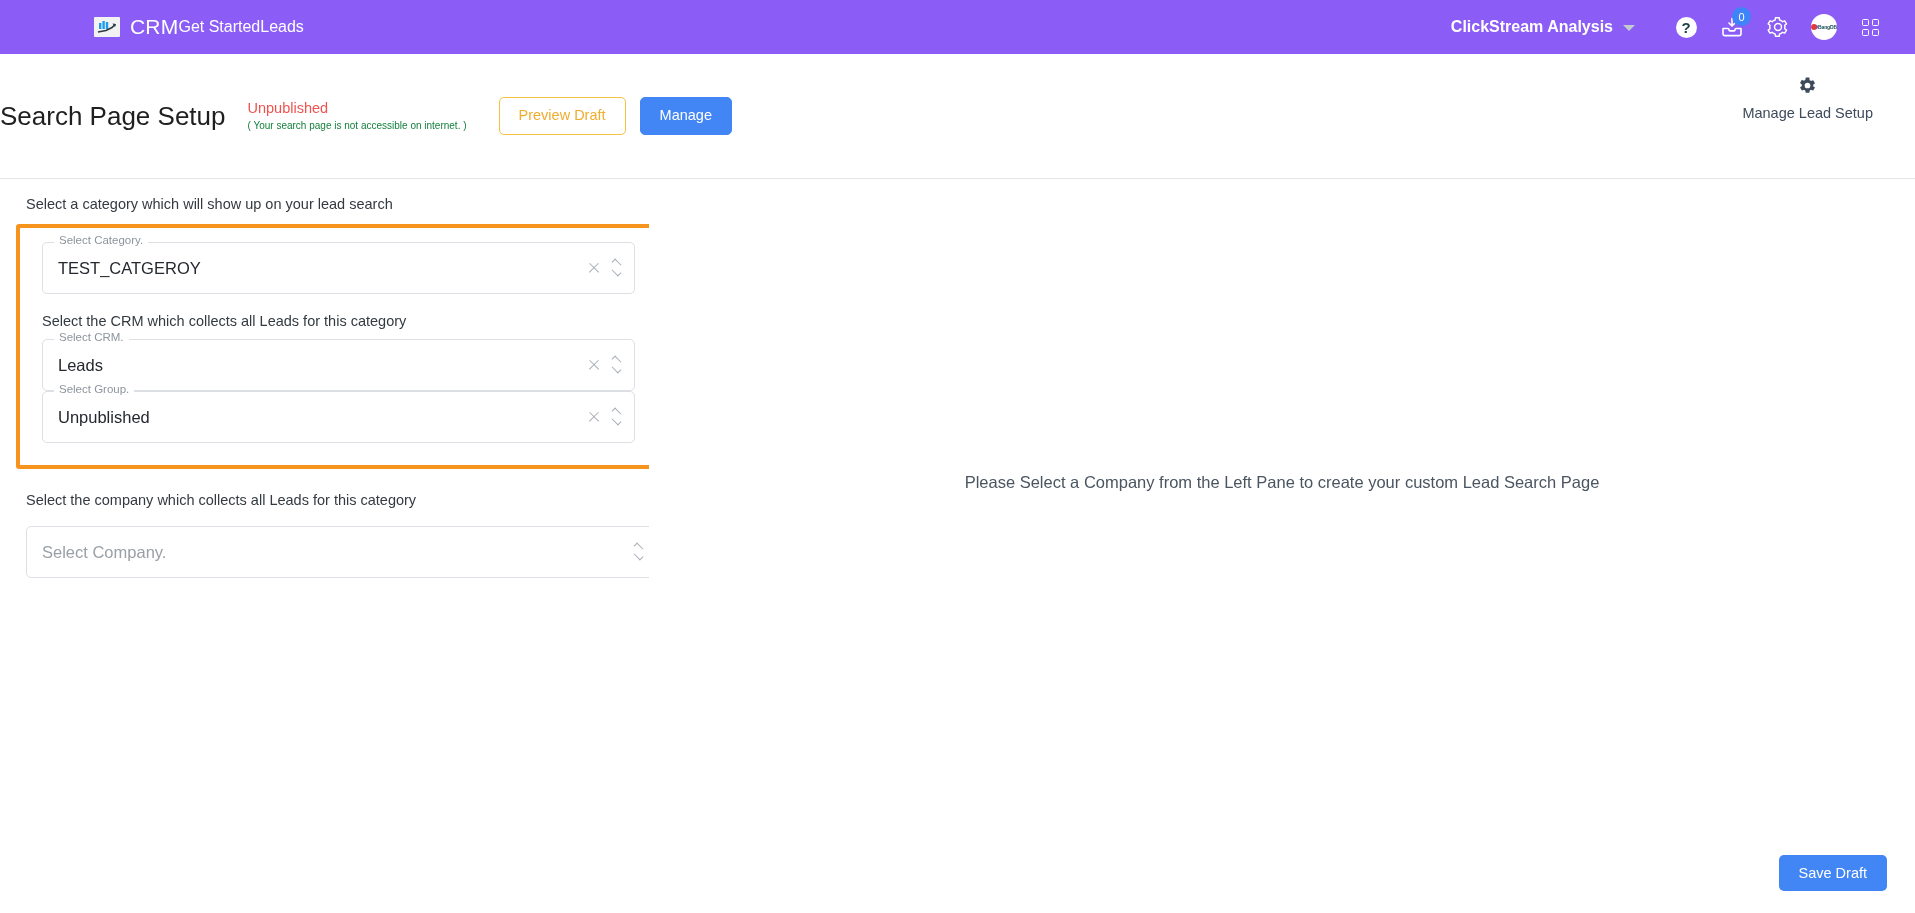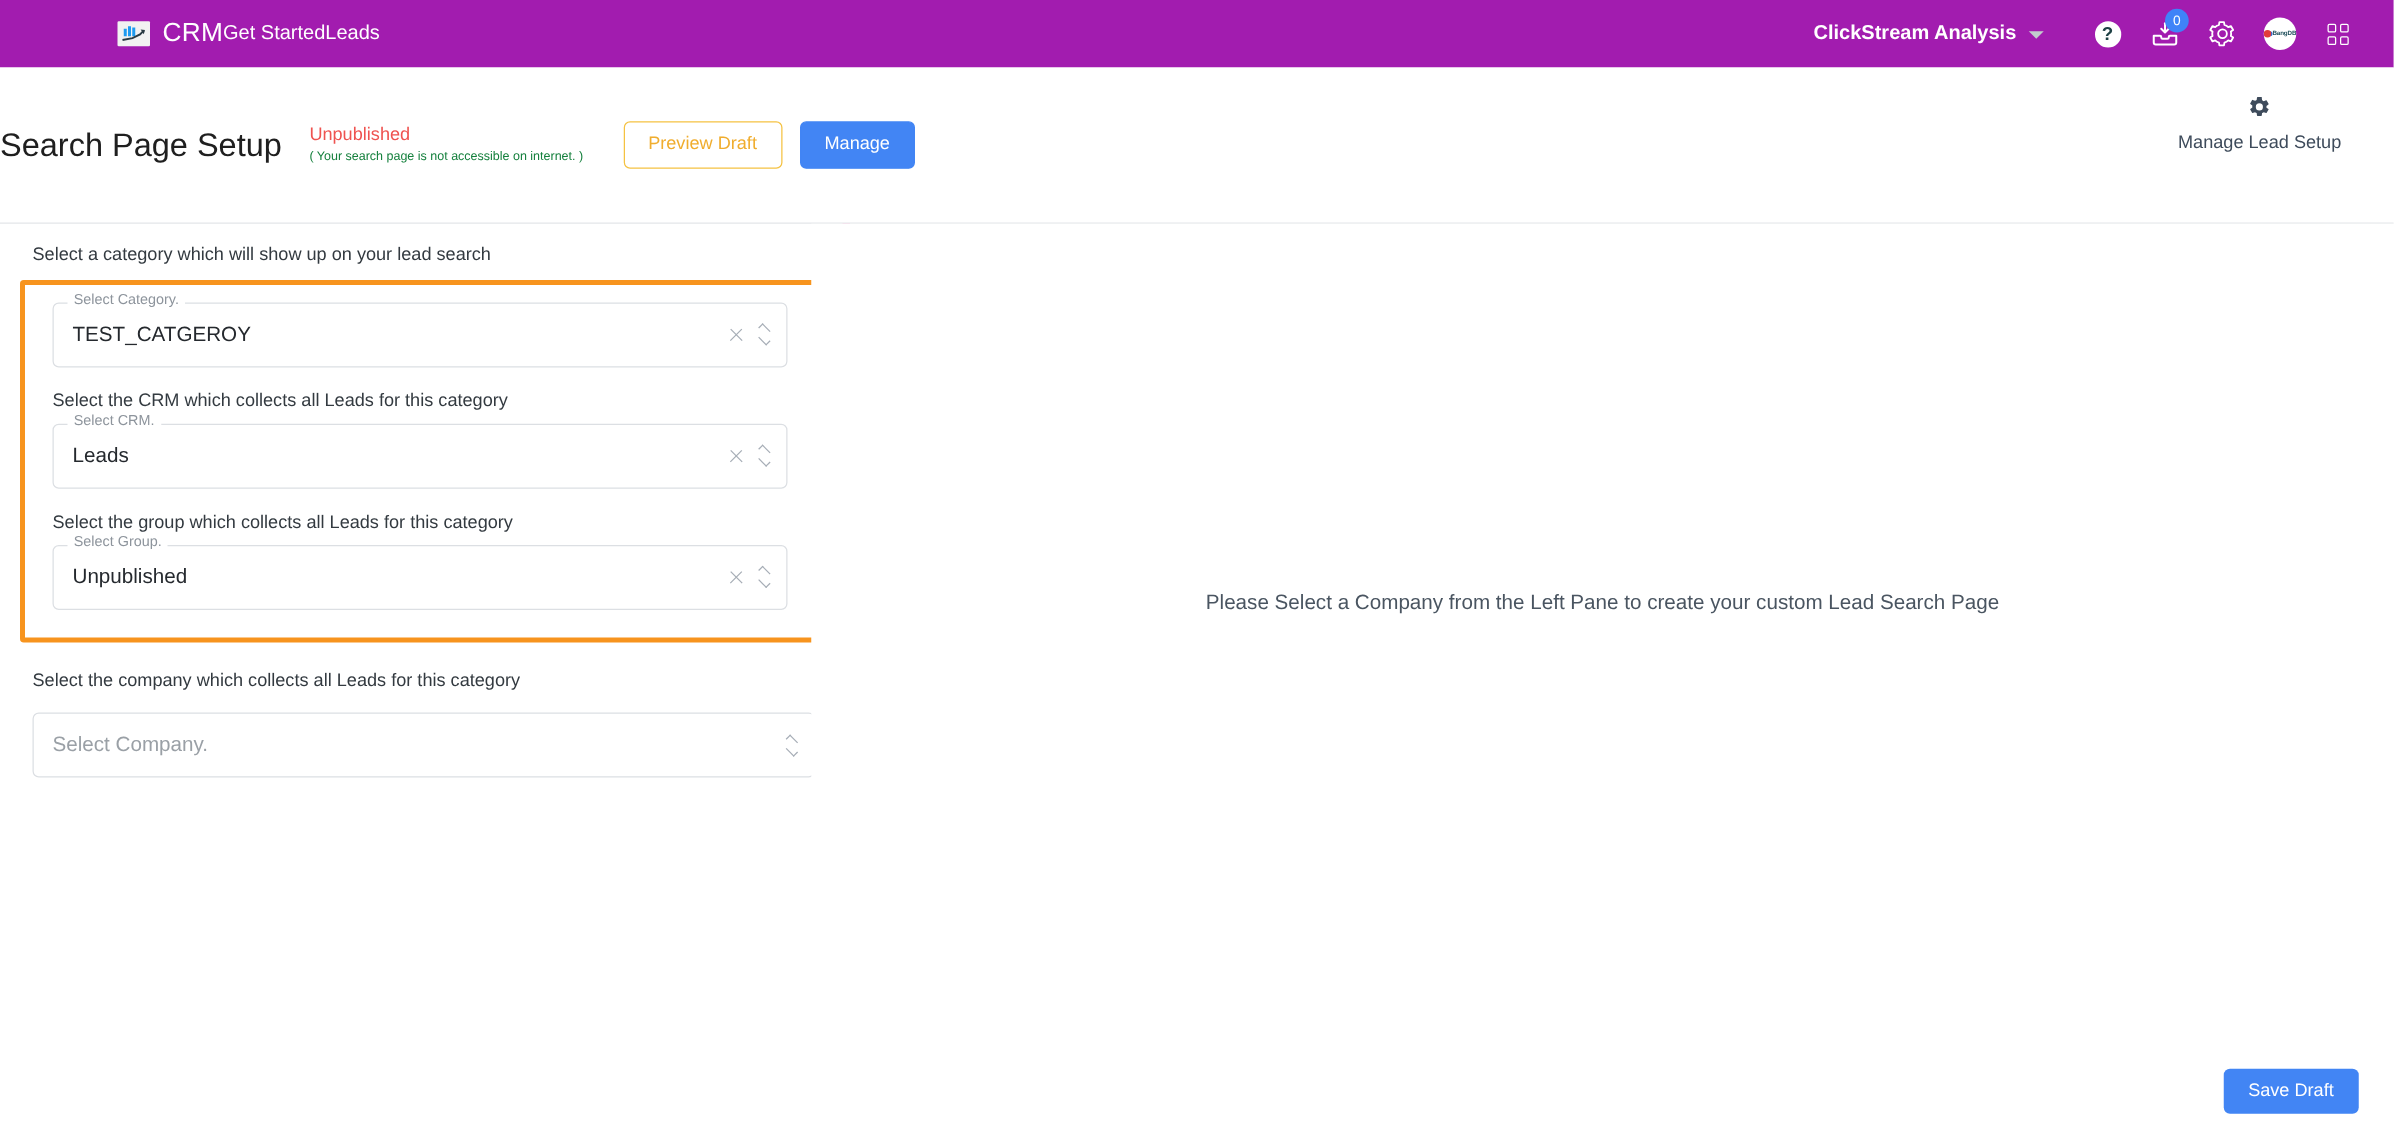--- a/index.html
+++ b/index.html
@@ -8,21 +8,21 @@
     margin: 0; padding: 0;
     width: 1915px; height: 913px;
     background: #ffffff;
     font-family: "Liberation Sans", sans-serif;
     overflow: hidden;
   }
 
   
   .topnav {
     height: 54px;
-    background: #a21caf;
+    background: #8b5cf6;
     display: flex;
     align-items: center;
     padding: 0 18px;
     position: relative;
   }
   .nav-left { display: flex; align-items: center; }
   .brand-logo {
     width: 26px; height: 20px;
     background: #f2f2f2;
     margin-left: 76px;
@@ -173,21 +173,21 @@
   
   .content {
     position: relative;
     height: calc(913px - 54px - 124px);
     border-top: 1px solid #e3e6e9;
   }
   .left-pane {
     position: absolute;
     left: 0; top: 0; bottom: 0;
     width: 680px;
-    border-right: 6px solid #f9a8d4;
+    border-right: 1px solid #f9a8d4;
     padding: 16px 0 0 0;
     overflow: hidden;
   }
   .right-pane {
     position: absolute;
     left: 649px; right: 0; top: 0; bottom: 0;
     background: #ffffff;
   }
   .helper-text {
     font-size: 14.5px;
@@ -423,21 +423,20 @@
         <span class="value">Leads</span>
         <span class="adorn">
           <span class="icon-x"></span>
           <span class="icon-updown">
               <i class="up"></i>
               <i class="down"></i>
             </span>
         </span>
       </div>
 
-      <p class="helper-in">Select the group which collects all Leads for this category</p>
       <div class="field">
         <span class="fieldset"></span>
         <span class="legend">Select Group.</span>
         <span class="value">Unpublished</span>
         <span class="adorn">
           <span class="icon-x"></span>
           <span class="icon-updown">
               <i class="up"></i>
               <i class="down"></i>
             </span>

